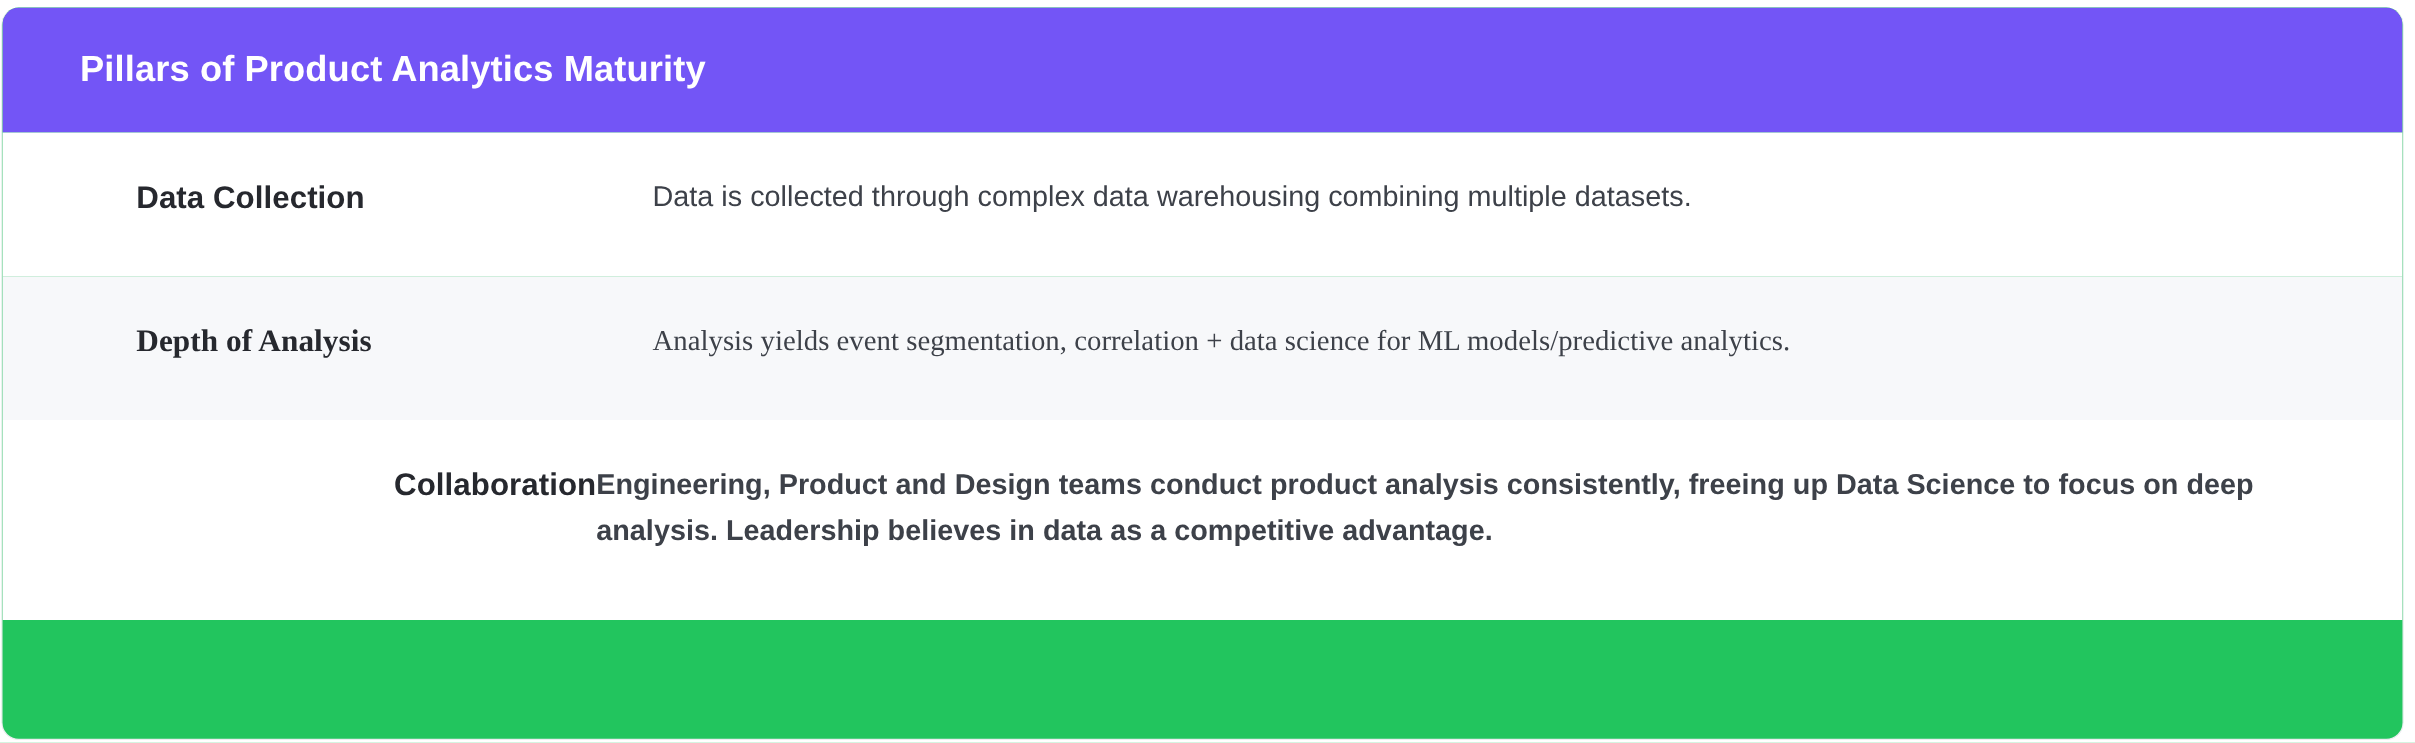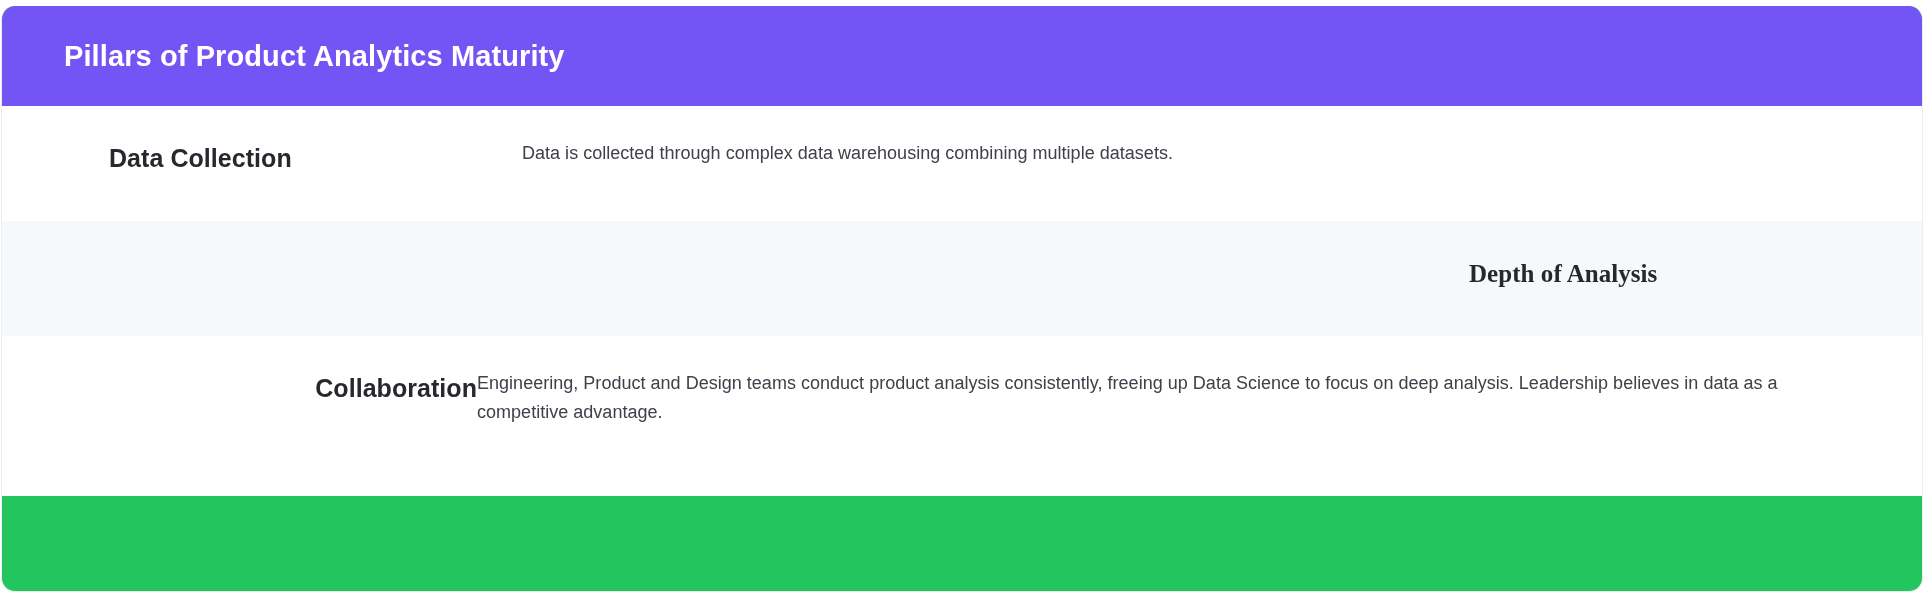--- a/index.html
+++ b/index.html
@@ -80,37 +80,37 @@
     font-size: 25px;
     font-weight: 700;
     color: #26282e;
     line-height: 1.25;
     letter-spacing: 0.05px;
     box-sizing: border-box;
   }
 
   .row-desc {
     flex: 1 1 auto;
-    font-size: 18px;
+    font-size: 23px;
     font-weight: 400;
     color: #3d4149;
     line-height: 1.62;
     letter-spacing: 0.02px;
     box-sizing: border-box;
     max-width: 1360px;
   }
 
   .pad-1 .row-label { padding-top: 37px; }
   .pad-1 .row-desc  { padding-top: 33px; }
 
   .pad-2 .row-label { padding-top: 37px; }
   .pad-2 .row-desc  { padding-top: 33px; }
 
   .pad-3 .row-label { padding-top: 37px; text-align: right; }
-  .pad-3 .row-desc  { padding-top: 33px; }
+  .pad-3 .row-desc  { padding-top: 33px; font-weight: bold; }
 
   .pad-4 .row-label { padding-top: 30px; }
   .pad-4 .row-desc  { padding-top: 26px; }
 </style>
 </head>
 <body>
 
 <div class="stage">
   <div class="card">
 
@@ -120,20 +120,21 @@
 
     <div class="rows">
 
       <div class="row shade-white row-h-115 pad-1">
         <div class="row-label">Data Collection</div>
         <div class="row-desc">Data is collected through complex data warehousing combining multiple datasets.</div>
       </div>
 
       <div class="row shade-gray row-h-115 pad-2">
         <div class="row-label">Depth of Analysis</div>
+        <div class="row-desc">Analysis yields event segmentation, correlation + data science for ML models/predictive analytics.</div>
       </div>
 
       <div class="row shade-white row-h-160 pad-3">
         <div class="row-label">Collaboration</div>
         <div class="row-desc">Engineering, Product and Design teams conduct product analysis consistently, freeing up Data Science to focus on deep analysis. Leadership believes in data as a competitive advantage.</div>
       </div>
 
 
     </div>
   </div>

